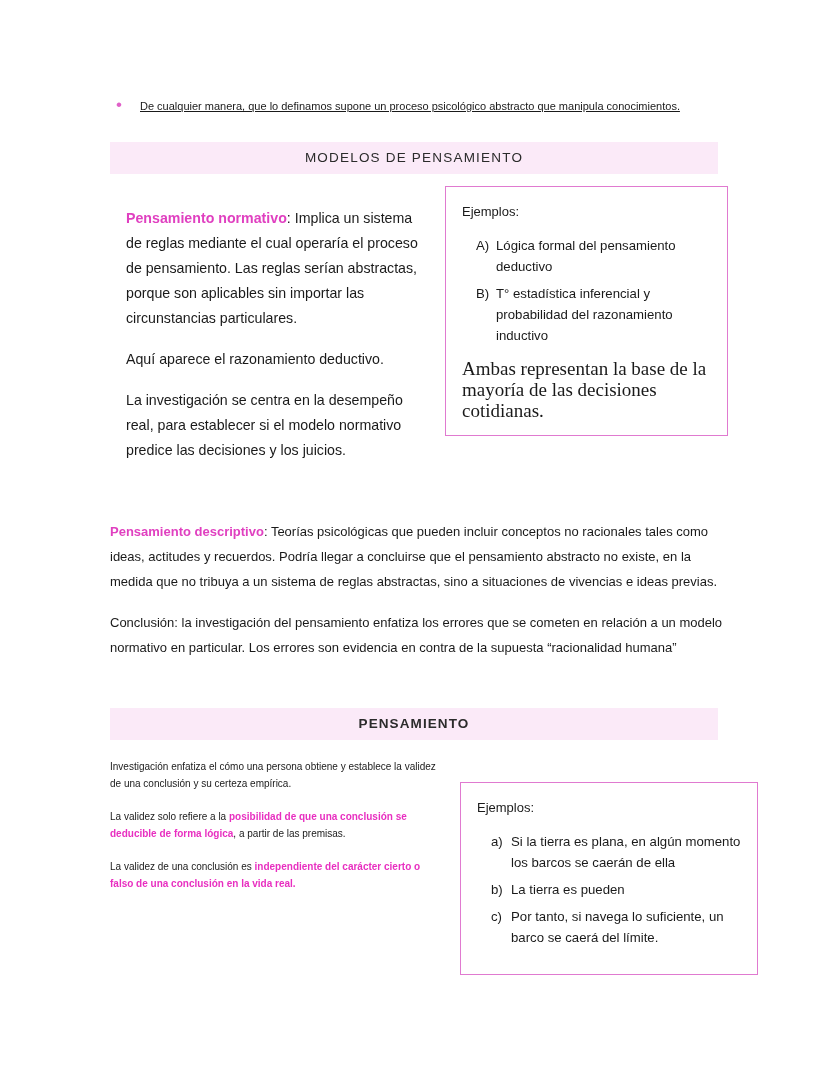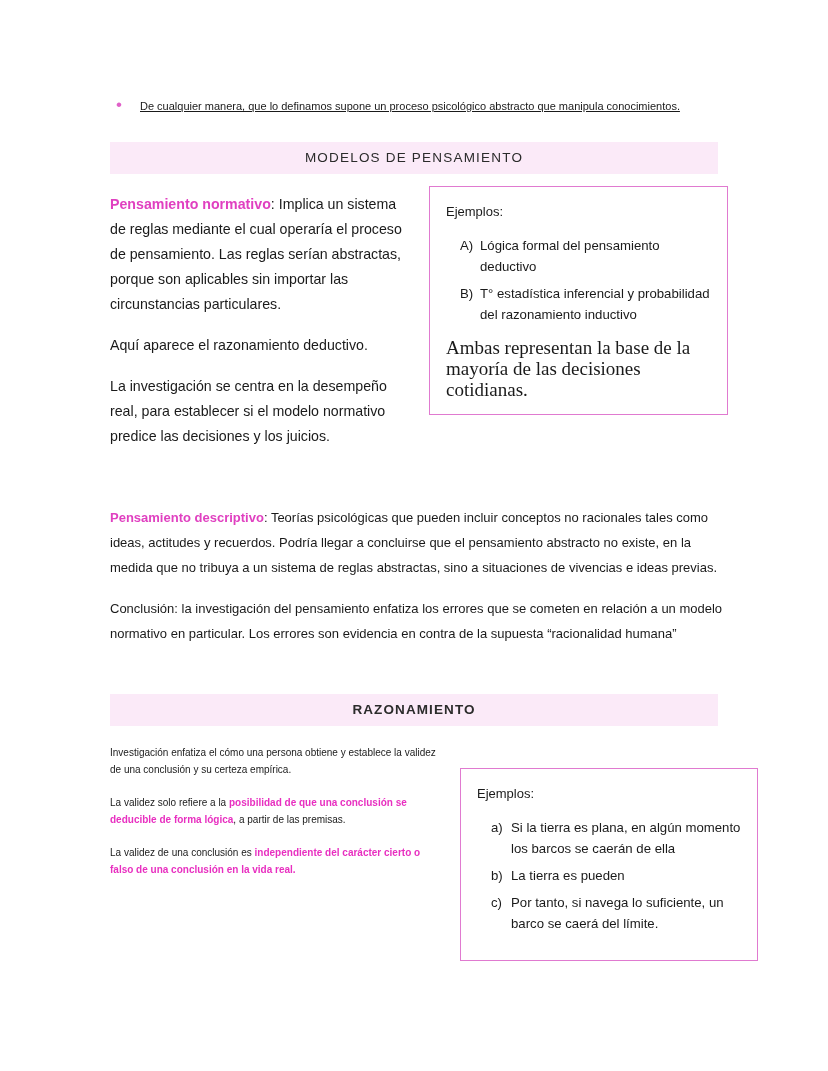--- a/index.html
+++ b/index.html
@@ -66,21 +66,22 @@
 
   
   .two-col {
     display: flex;
     align-items: flex-start;
     margin: 0 100px 0 110px;
     gap: 14px;
   }
   .col-left {
     flex: 0 0 305px;
-    padding-top: 18px;
+    padding-top: 32px;
+    margin-left: 16px;
   }
   .col-right {
     flex: 1 1 auto;
     padding-top: 12px;
   }
 
   p.para {
     font-size: 14.2px;
     line-height: 25px;
     margin: 0 0 16px 0;
@@ -209,21 +210,21 @@
 
   <div class="wide-block">
     <p class="para">
       <span class="hl-pink">Pensamiento descriptivo</span><span>: Teorías psicológicas que pueden incluir conceptos no racionales tales como ideas, actitudes y recuerdos. Podría llegar a concluirse que el pensamiento abstracto no existe, en la medida que no tribuya a un sistema de reglas abstractas, sino a situaciones de vivencias e ideas previas.</span>
     </p>
     <p class="para">Conclusión: la investigación del pensamiento enfatiza los errores que se cometen en relación a un modelo normativo en particular. Los errores son evidencia en contra de la supuesta “racionalidad humana”</p>
   </div>
 
   <div class="spacer-md"></div>
 
-  <div class="banner bold">RAZONAMIENTO</div>
+  <div class="banner bold">PENSAMIENTO</div>
 
   <div class="reason-wrap">
     <div class="reason-left">
       <p class="para">Investigación enfatiza el cómo una persona obtiene y establece la validez de una conclusión y su certeza empírica.</p>
       <p class="para">
         <span>La validez solo refiere a la </span><span class="hl-pink-strong">posibilidad de que una conclusión se deducible de forma lógica</span><span>, a partir de las premisas.</span>
       </p>
       <p class="para">
         <span>La validez de una conclusión es </span><span class="hl-pink-strong">independiente del carácter cierto o falso de una conclusión en la vida real.</span>
       </p>

